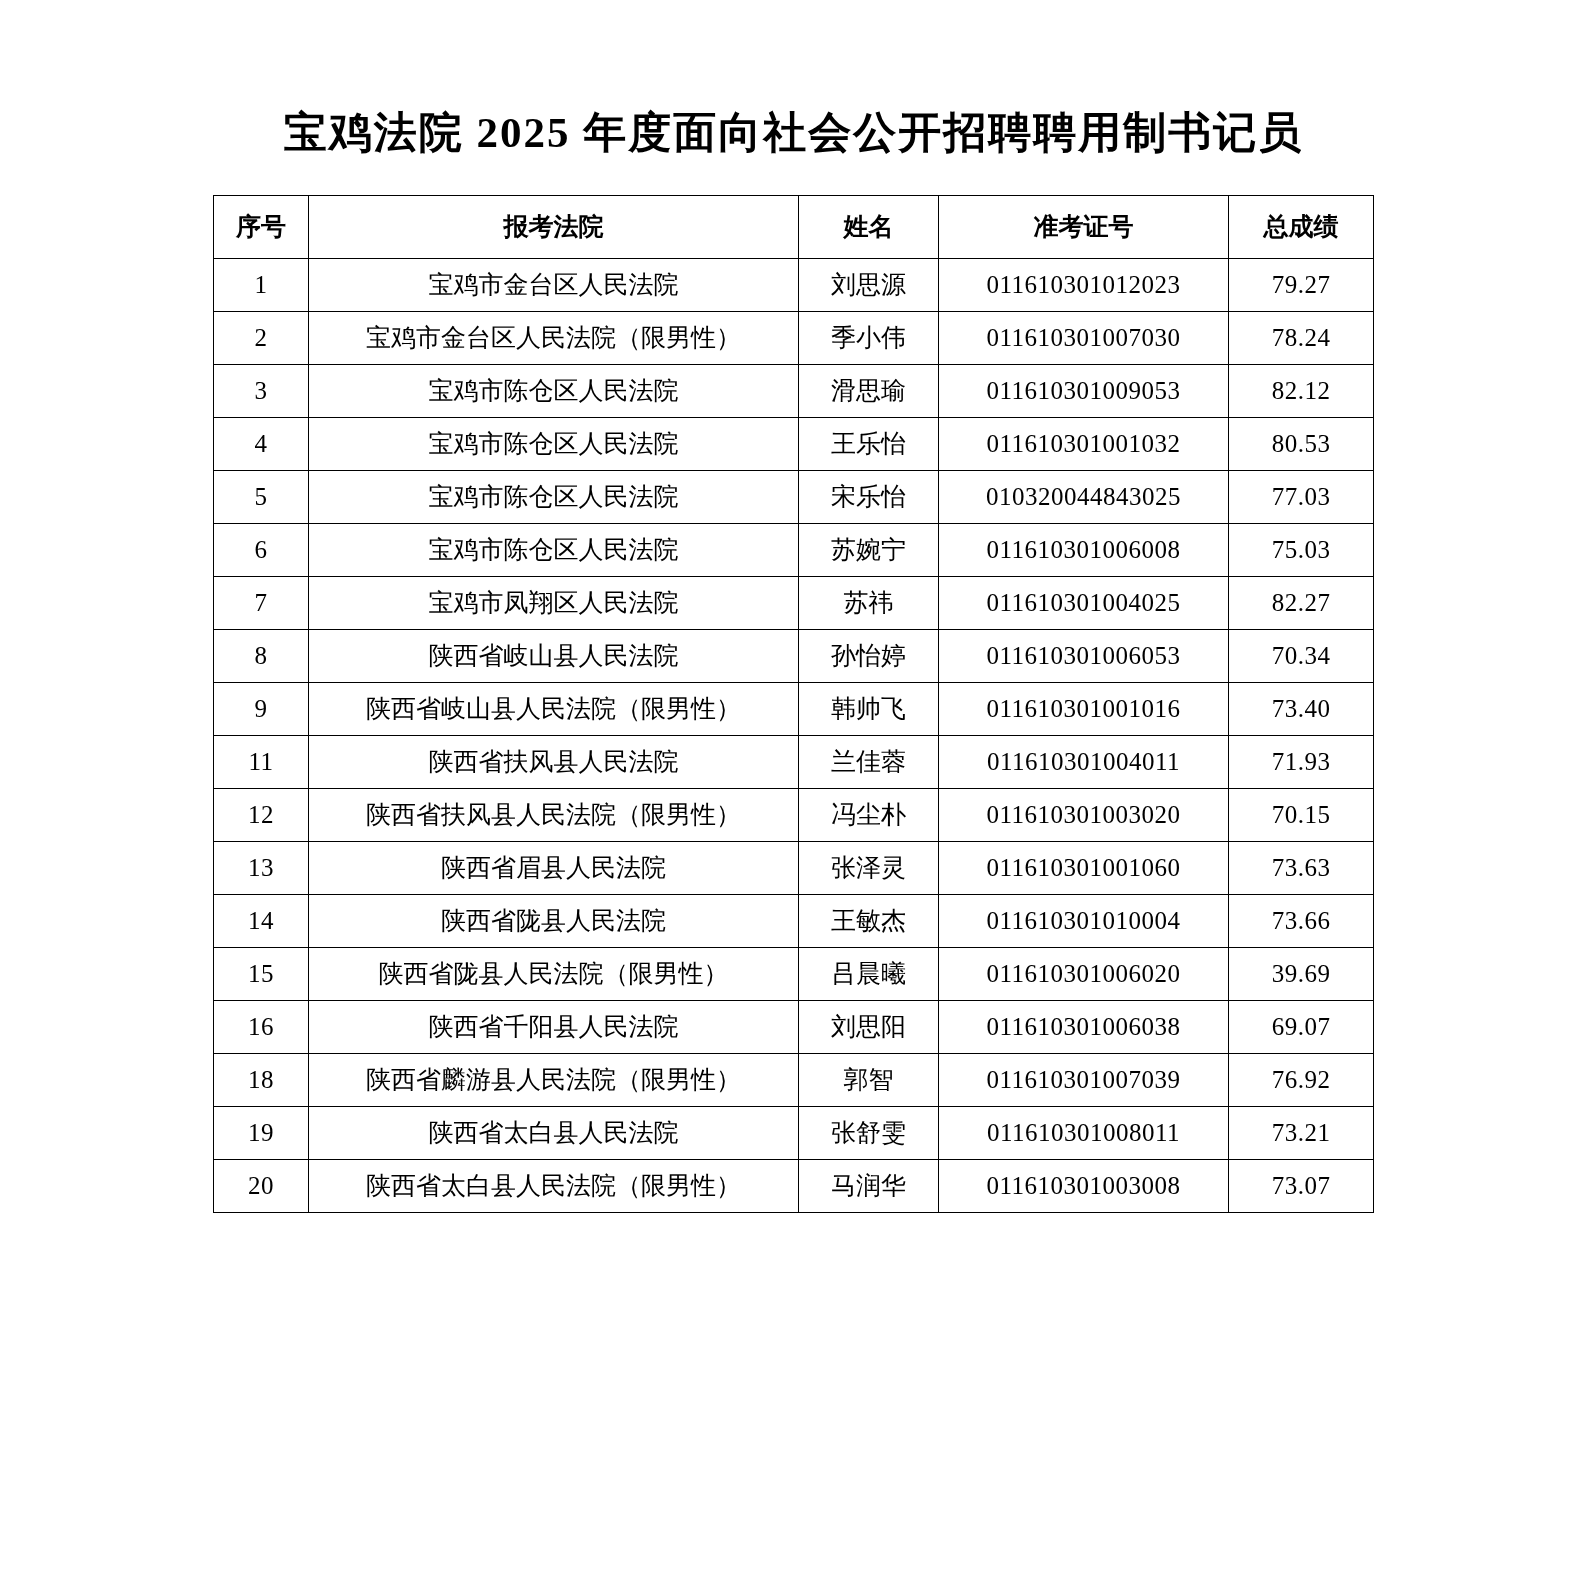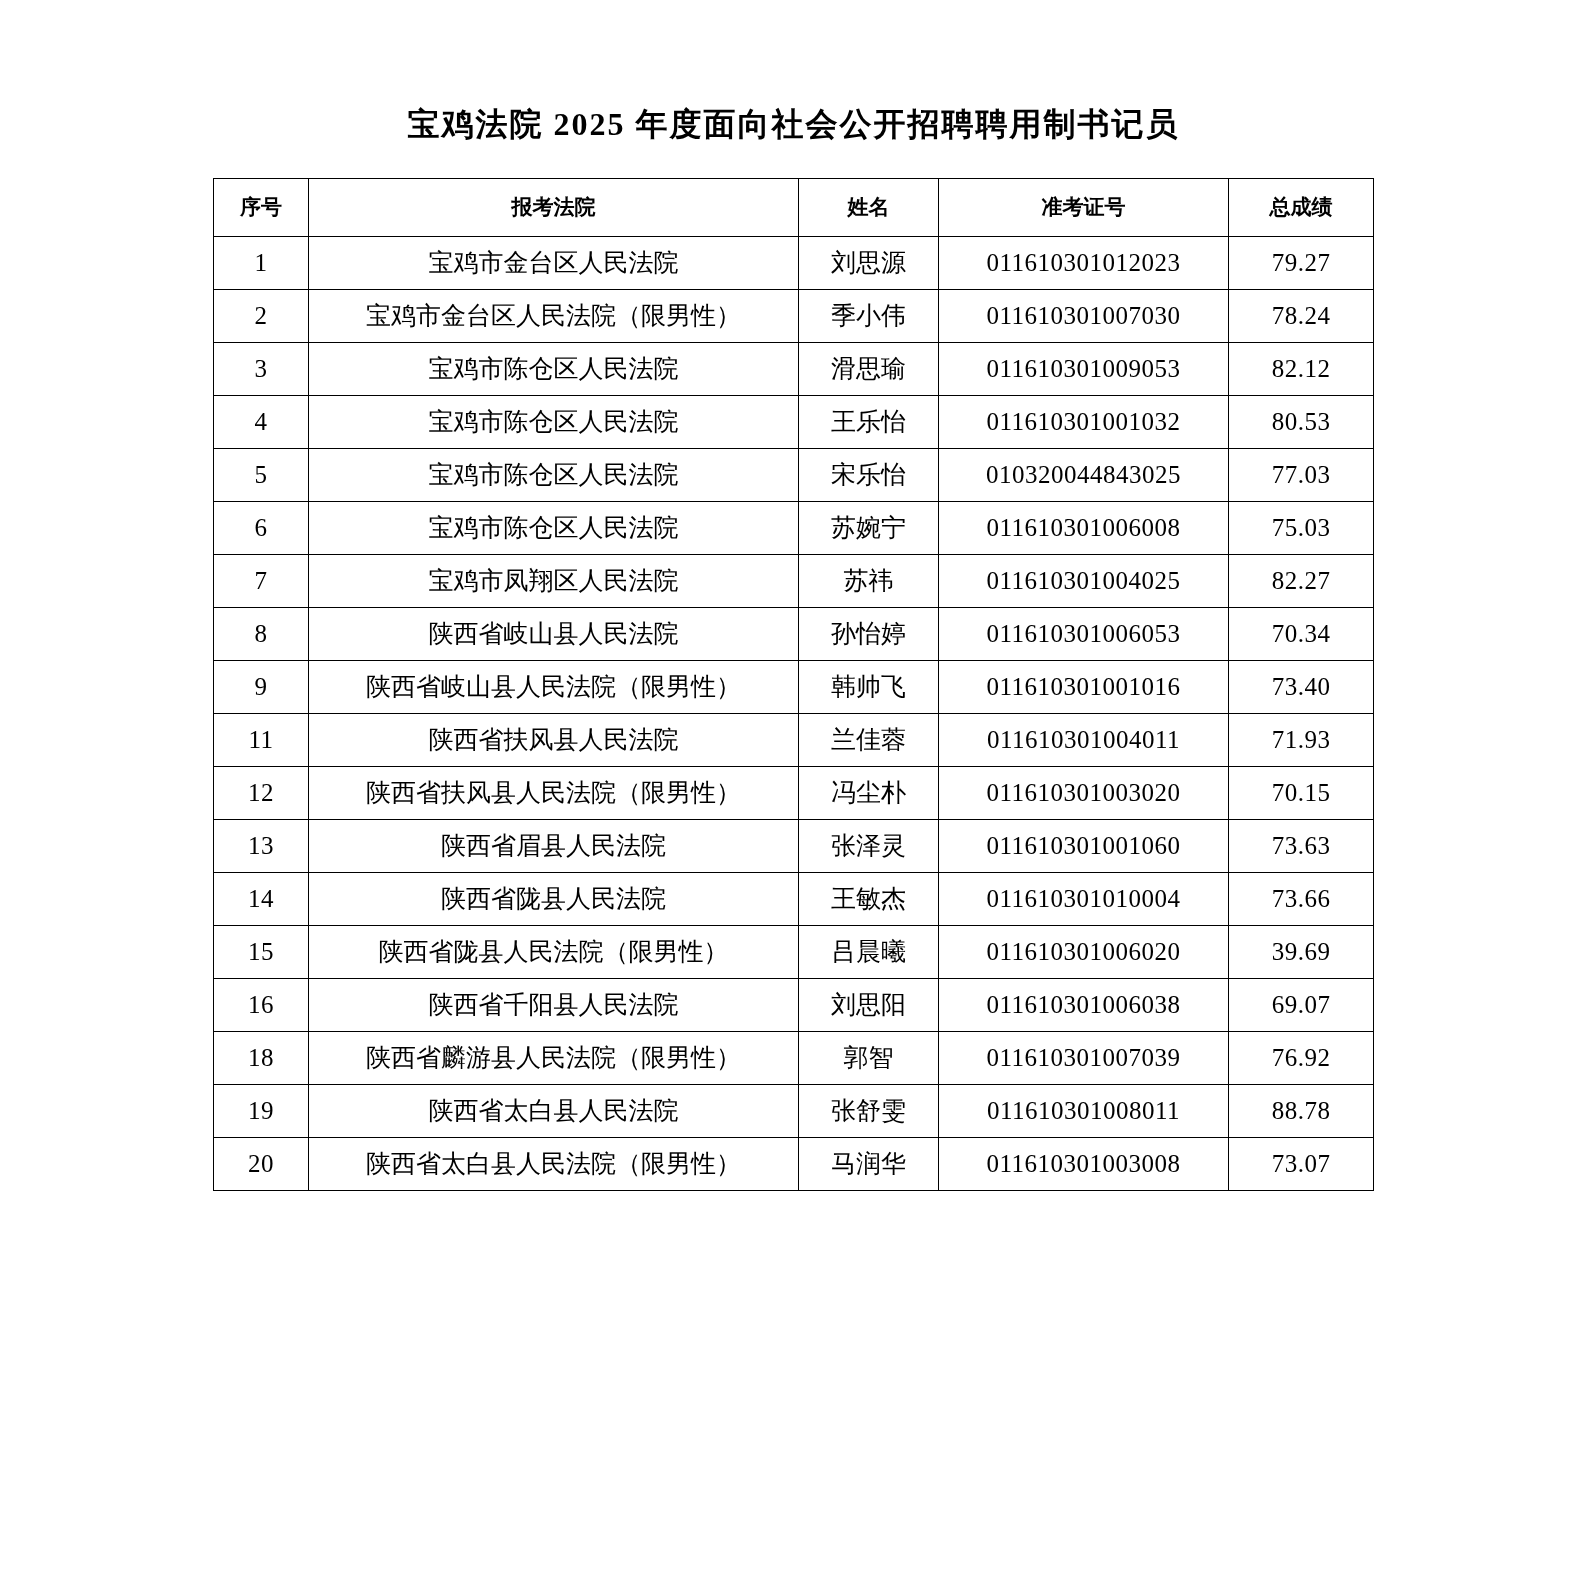--- a/index.html
+++ b/index.html
@@ -16,21 +16,21 @@
   }
   .page {
     position: relative;
     width: 1587px;
     height: 1581px;
     box-sizing: border-box;
     padding: 0;
   }
   .doc-title {
     text-align: center;
-    font-size: 32px;
+    font-size: 43px;
     font-weight: bold;
     letter-spacing: 2px;
     line-height: 1.55;
     margin: 0;
     padding-top: 100px;
   }
   .doc-title .line2 {
     display: block;
   }
   table.roster {
@@ -45,21 +45,21 @@
     text-align: center;
     vertical-align: middle;
     font-size: 25px;
     line-height: 1.2;
     padding: 11px 4px;
     white-space: nowrap;
   }
   table.roster th {
     font-weight: bold;
     padding: 16px 4px;
-    font-size: 21px;
+    font-size: 25px;
   }
   col.c-index { width: 95px; }
   col.c-court { width: 490px; }
   col.c-name  { width: 140px; }
   col.c-admit { width: 290px; }
   col.c-score { width: 145px; }
   td.num, td.admit, td.score {
     font-family: "Liberation Serif", "DejaVu Serif", serif;
     letter-spacing: 0.5px;
   }
@@ -201,21 +201,21 @@
         <td class="court">陕西省麟游县人民法院（限男性）</td>
         <td class="name">郭智</td>
         <td class="admit">011610301007039</td>
         <td class="score">76.92</td>
       </tr>
       <tr>
         <td class="num">19</td>
         <td class="court">陕西省太白县人民法院</td>
         <td class="name">张舒雯</td>
         <td class="admit">011610301008011</td>
-        <td class="score">88.78</td>
+        <td class="score">73.21</td>
       </tr>
       <tr>
         <td class="num">20</td>
         <td class="court">陕西省太白县人民法院（限男性）</td>
         <td class="name">马润华</td>
         <td class="admit">011610301003008</td>
         <td class="score">73.07</td>
       </tr>
     </tbody>
   </table>

